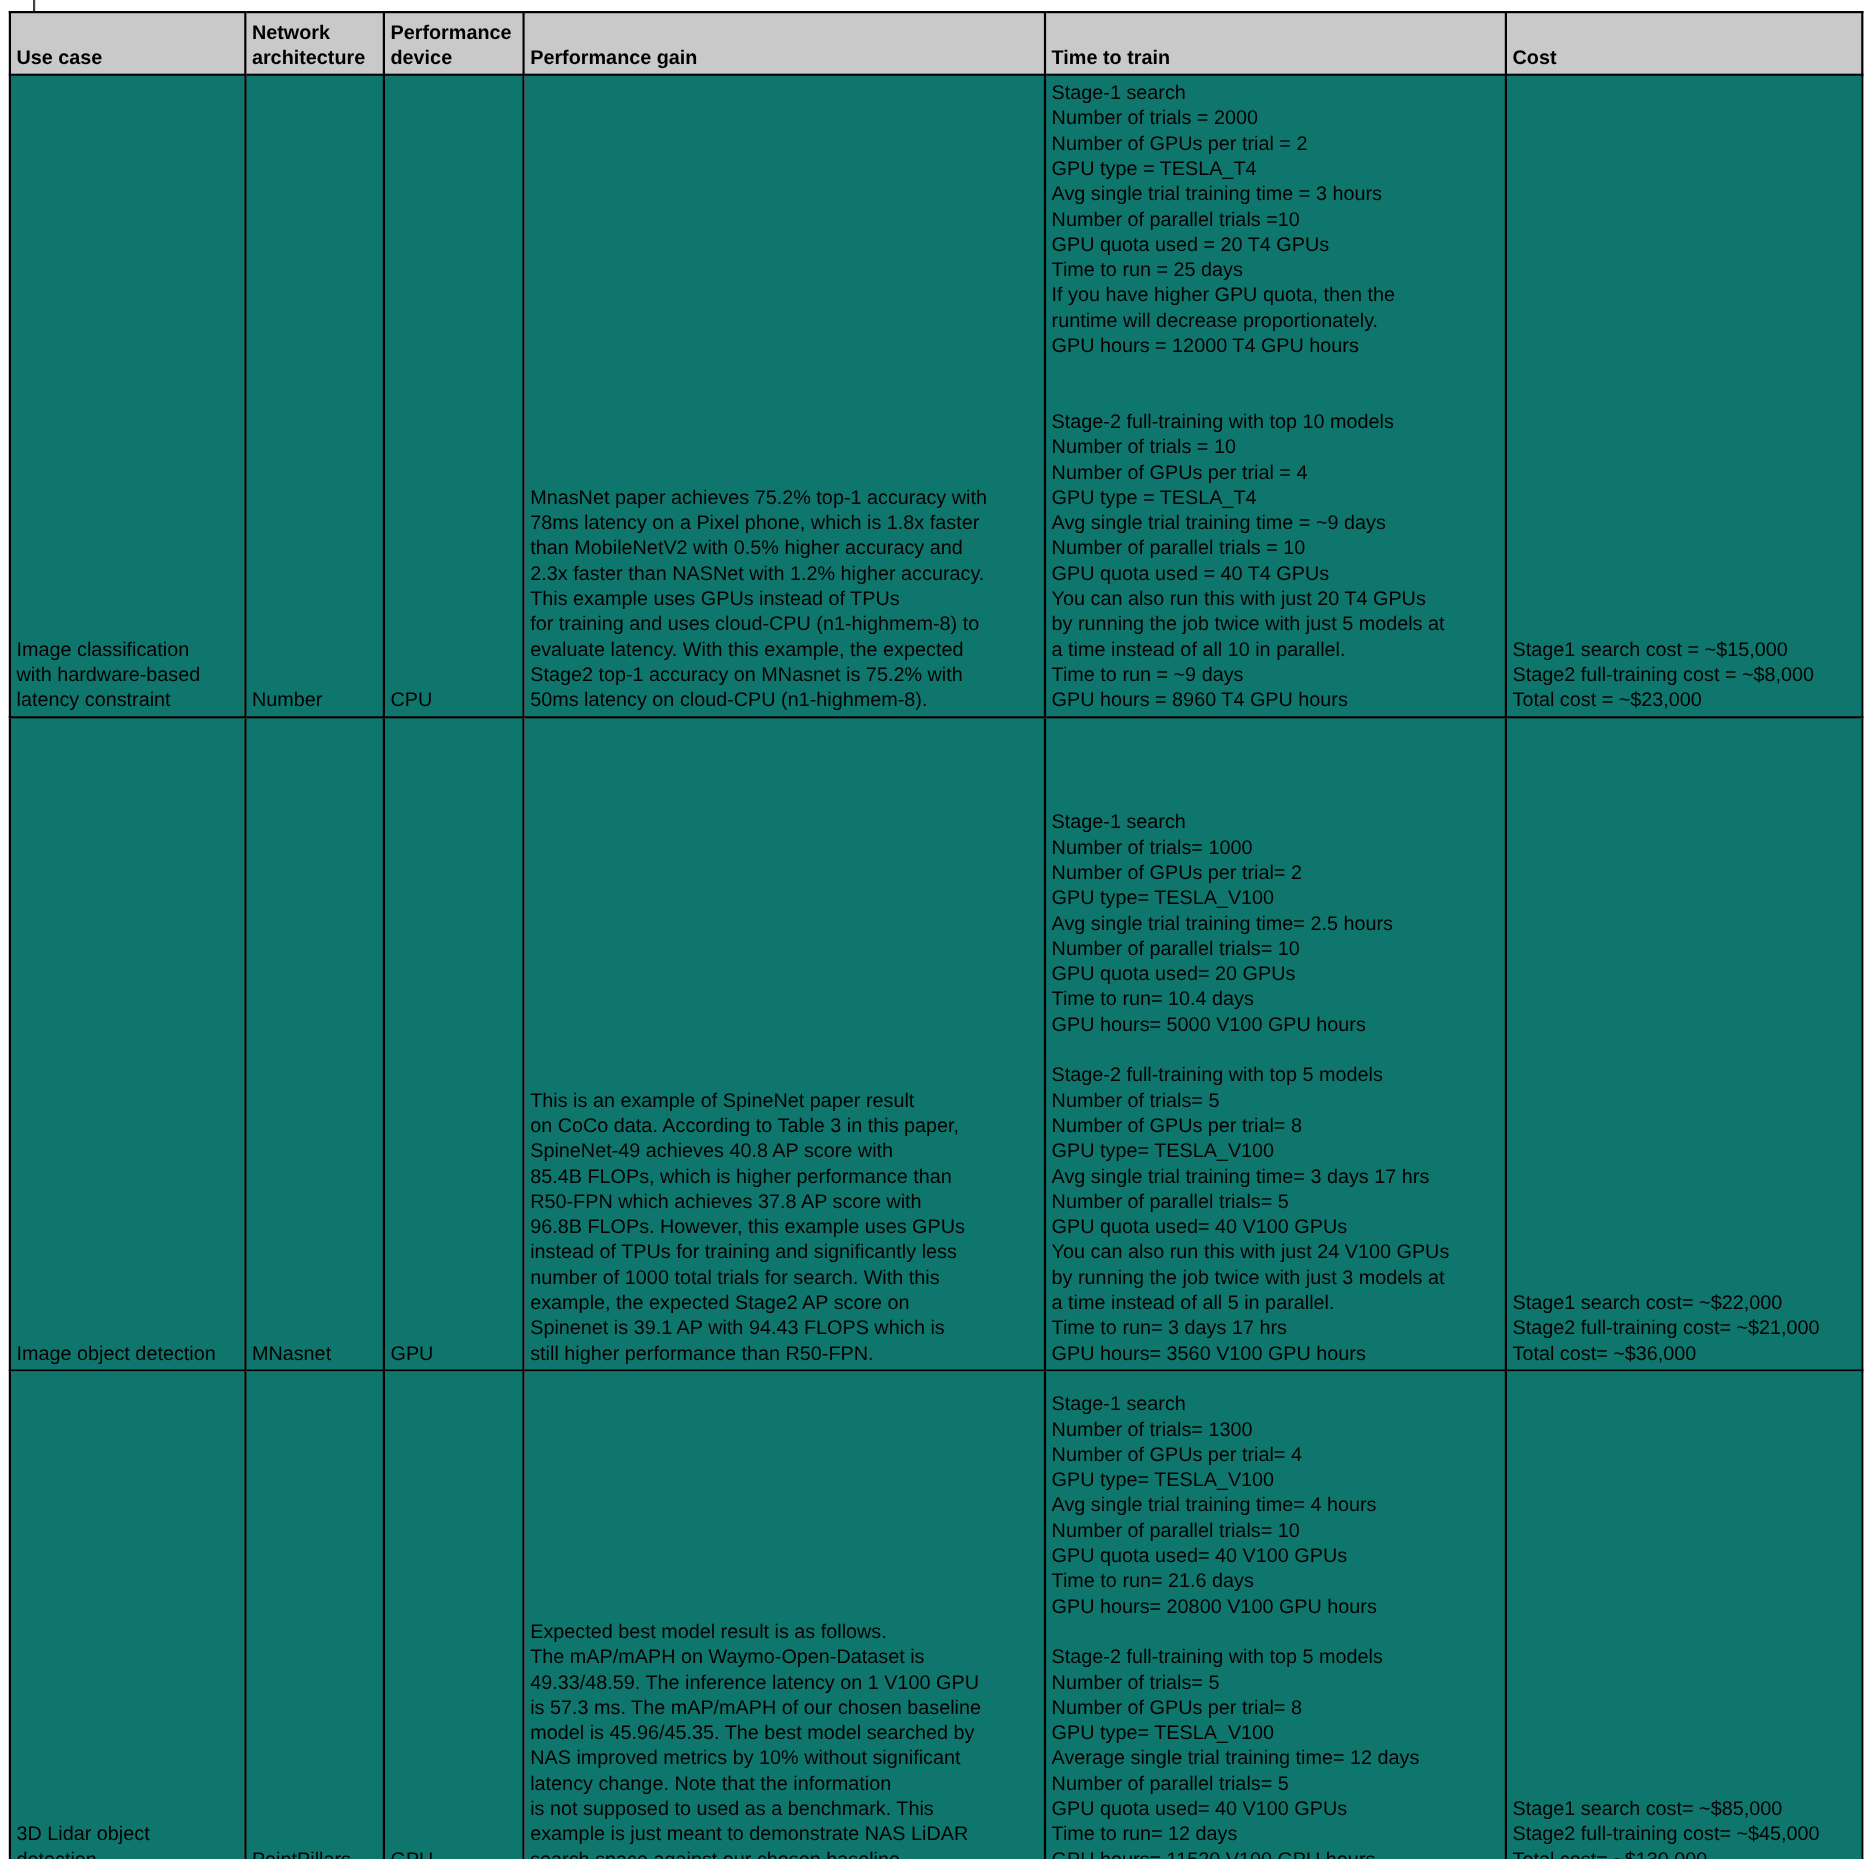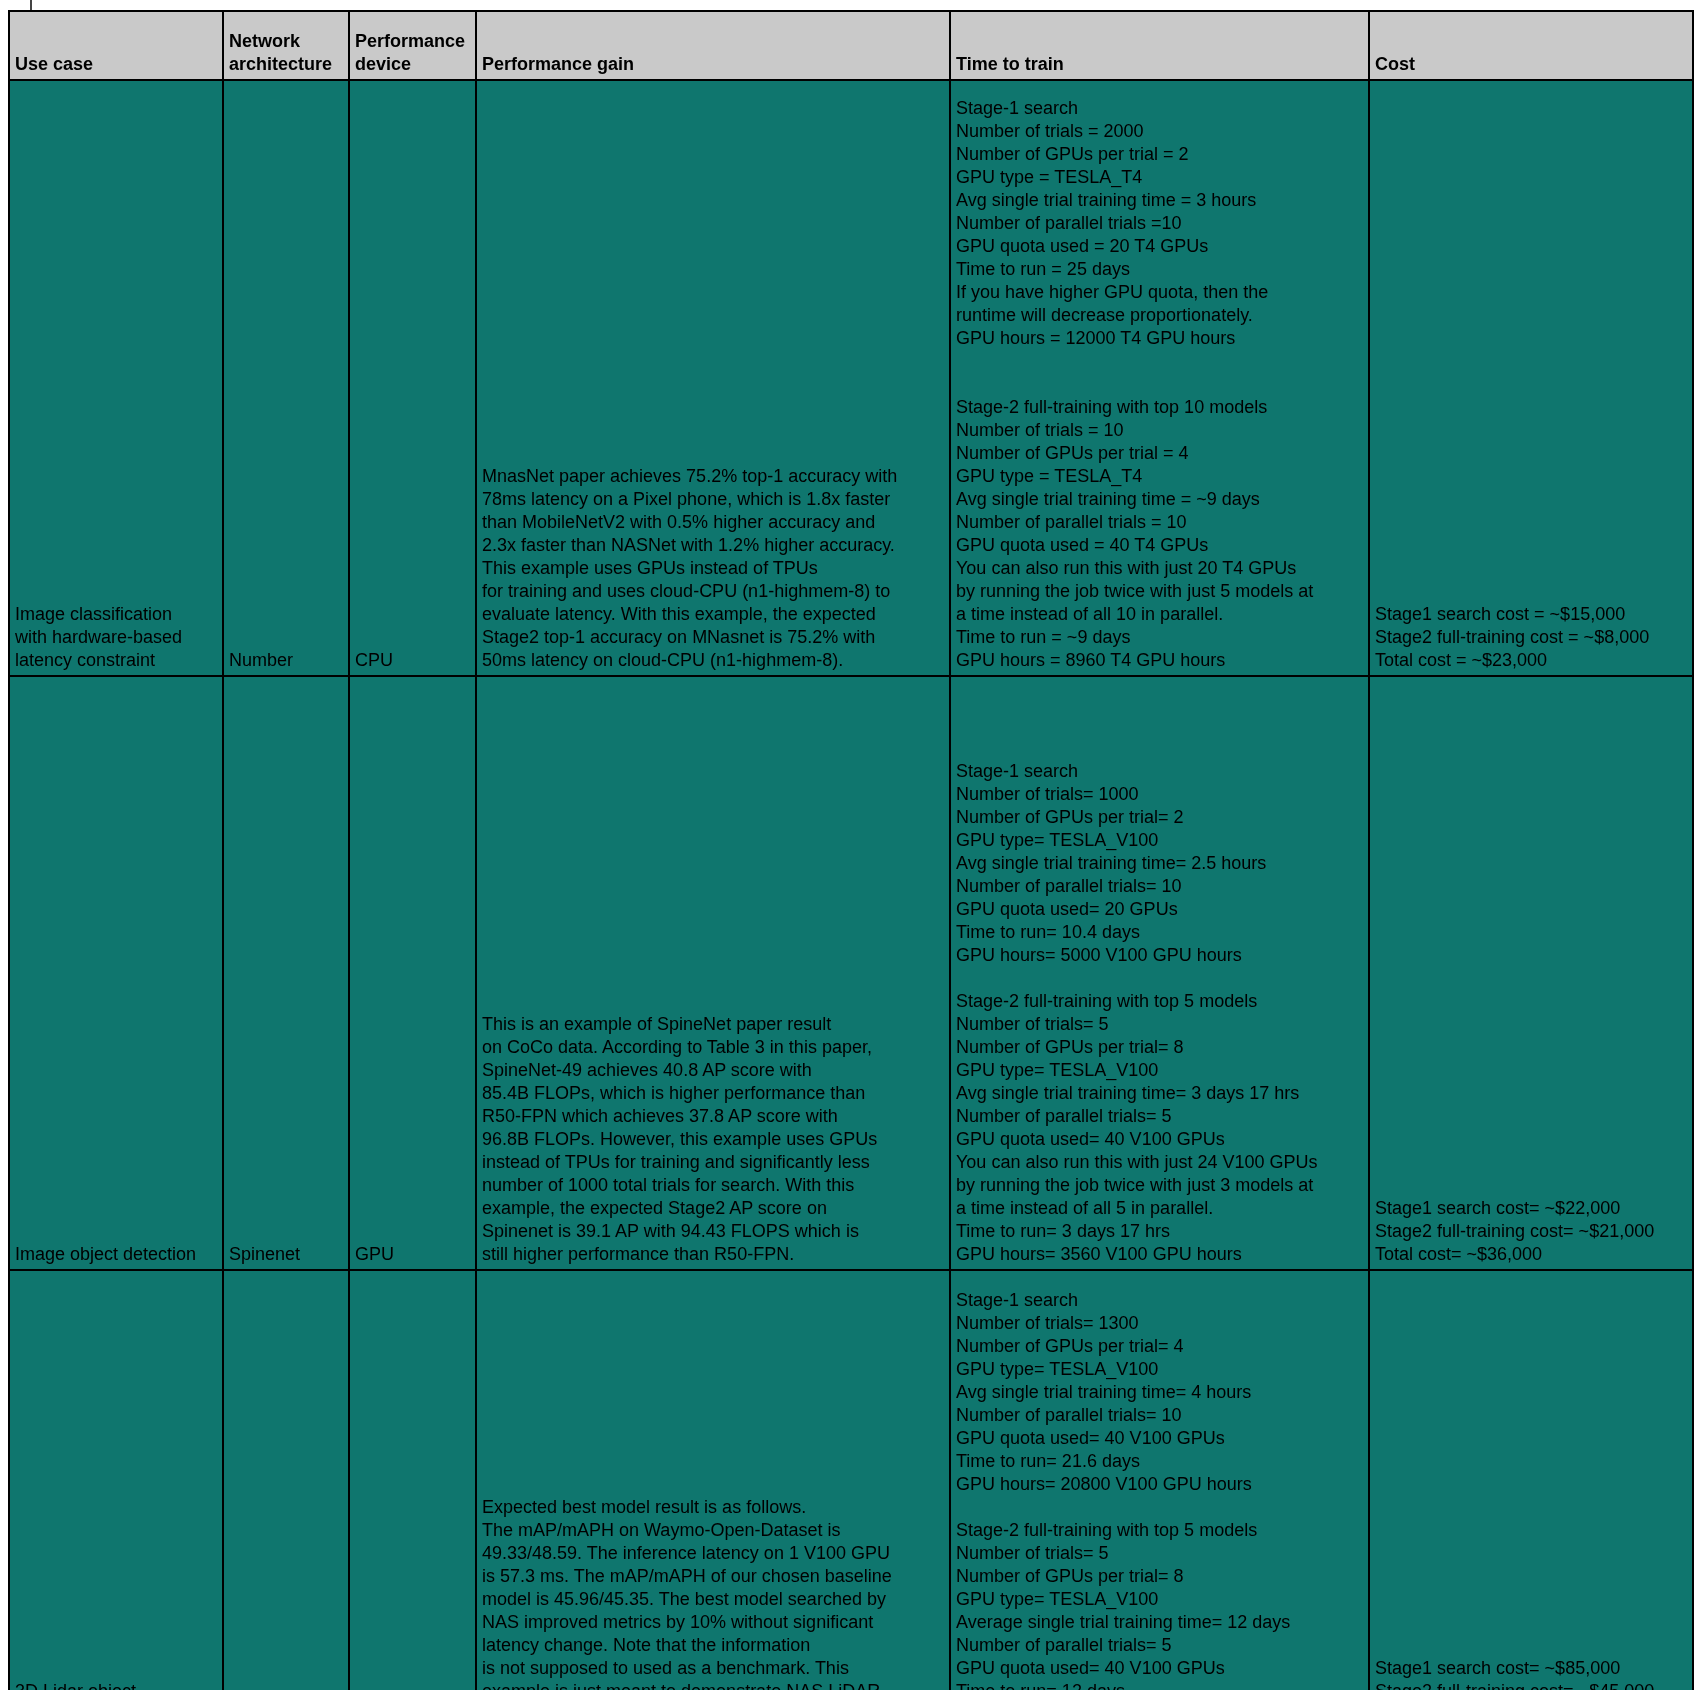--- a/index.html
+++ b/index.html
@@ -35,21 +35,21 @@
     line-height: 23px;
   }
   table.nas col.c1 { width: 214px; }
   table.nas col.c2 { width: 126px; }
   table.nas col.c3 { width: 127px; }
   table.nas col.c4 { width: 474px; }
   table.nas col.c5 { width: 419px; }
   table.nas col.c6 { width: 324px; }
   table.nas th, table.nas td {
     border: 2px solid #000000;
-    padding: 16px 5px 3px 5px;
+    padding: 4px 5px 3px 5px;
     vertical-align: bottom;
     text-align: left;
     overflow: hidden;
   }
   table.nas th {
     background: #c9c9c9;
     font-weight: bold;
     height: 48px;
   }
   table.nas td {
@@ -127,21 +127,21 @@
 by running the job twice with just 5 models at
 a time instead of all 10 in parallel.
 Time to run = ~9 days
 GPU hours = 8960 T4 GPU hours</td>
         <td class="multiline">Stage1 search cost = ~$15,000
 Stage2 full-training cost = ~$8,000
 Total cost = ~$23,000</td>
       </tr>
       <tr class="r2">
         <td class="multiline">Image object detection</td>
-        <td>Spinenet</td>
+        <td>MNasnet</td>
         <td>GPU</td>
         <td class="multiline">This is an example of SpineNet paper result
 on CoCo data. According to Table 3 in this paper,
 SpineNet-49 achieves 40.8 AP score with
 85.4B FLOPs, which is higher performance than
 R50-FPN which achieves 37.8 AP score with
 96.8B FLOPs. However, this example uses GPUs
 instead of TPUs for training and significantly less
 number of 1000 total trials for search. With this
 example, the expected Stage2 AP score on

